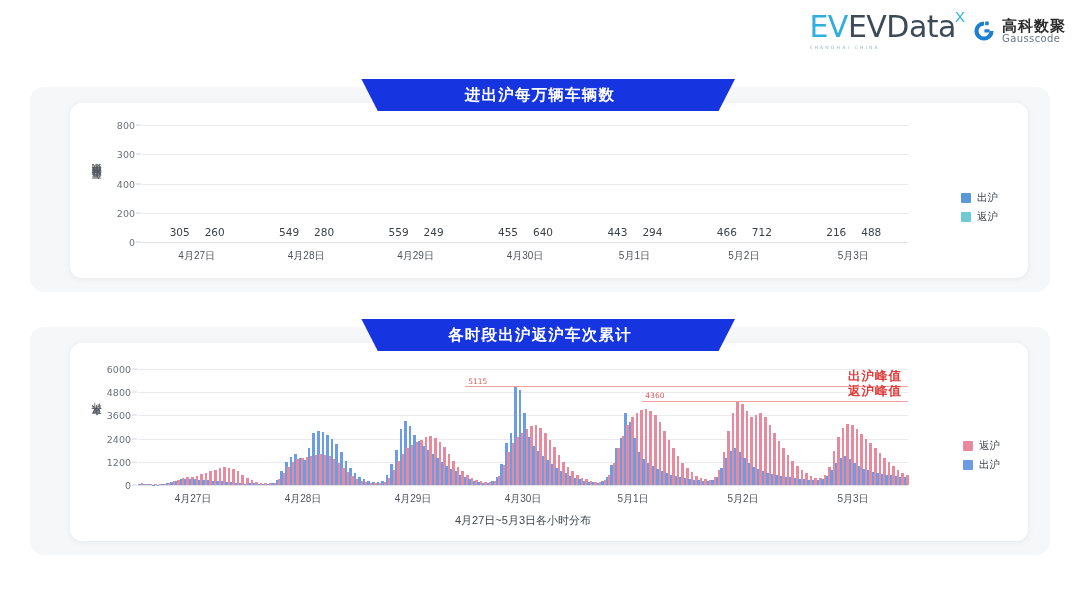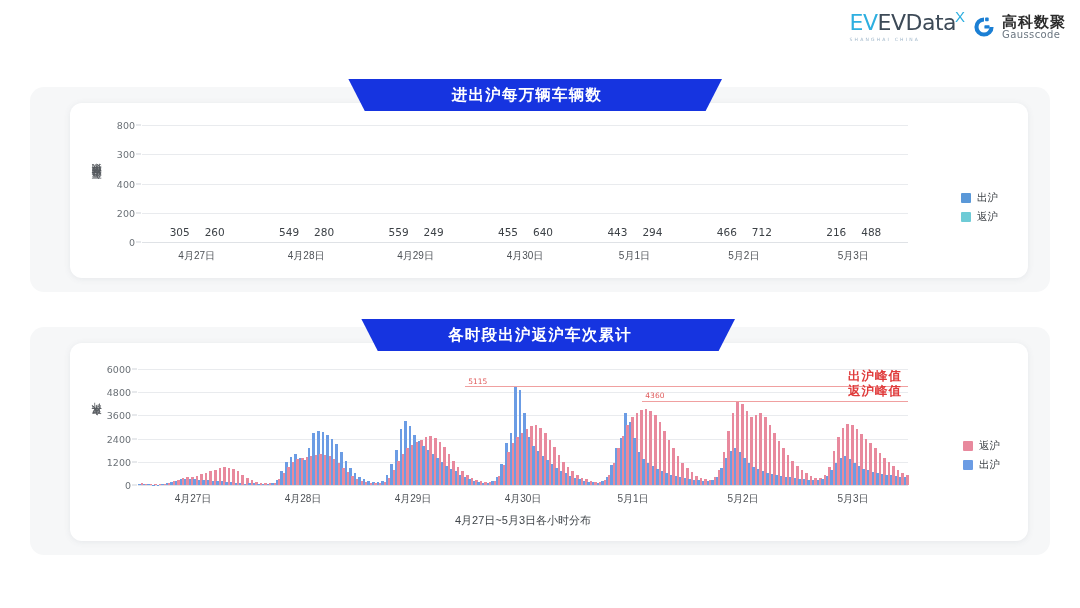--- a/index.html
+++ b/index.html
@@ -10,21 +10,21 @@
     overflow:hidden;position:relative;
   }
 
   
   .header-logos{
     position:absolute; top:12px; right:14px;
     display:flex; align-items:center; gap:16px;
   }
   .logo-evdata{position:relative;display:flex;flex-direction:column;align-items:flex-start;}
   .logo-evdata .ev-word{
-    font-size:22px; letter-spacing:-0.5px; font-weight:400;
+    font-size:30px; letter-spacing:-0.5px; font-weight:400;
     color:#3d4a57; line-height:1; font-family:"DejaVu Sans",sans-serif;
   }
   .logo-evdata .ev-word .ev-blue{color:#2eafe0;}
   .logo-evdata .ev-sub{
     font-size:4.5px; letter-spacing:2.2px; color:#9fb6c9; margin-top:3px;
     font-family:"DejaVu Sans",sans-serif;
   }
   .logo-evdata .ev-x{
     position:absolute; right:-9px; top:-4px;
     font-size:15px; color:#2eafe0; font-weight:300;
@@ -52,21 +52,21 @@
   
   .ribbon{
     position:absolute; height:32px; z-index:6;
     background:#1634e0;
     display:flex; align-items:center; justify-content:center;
     clip-path:polygon(4.2% 0, 100% 0, 95.8% 100%, 8.4% 100%);
   }
   .ribbon span{
     color:#ffffff; font-size:15.5px; font-weight:700; letter-spacing:1.2px;
   }
-  #ribbon-1{left:332px;width:390px;top:79px;}
+  #ribbon-1{left:345px;width:390px;top:79px;}
   #ribbon-2{left:345px;width:390px;top:319px;}
 
   
   .plot{position:absolute;}
   .gridline{position:absolute;left:0;right:0;height:1px;background:#e9ebee;}
   .axis-base{position:absolute;left:0;right:0;height:1px;background:#dfe2e6;}
   .ytick{
     position:absolute; right:calc(100% + 7px); transform:translateY(-50%);
     font-size:9.5px; color:#6b7177; white-space:nowrap;
     font-family:"DejaVu Sans",sans-serif;

